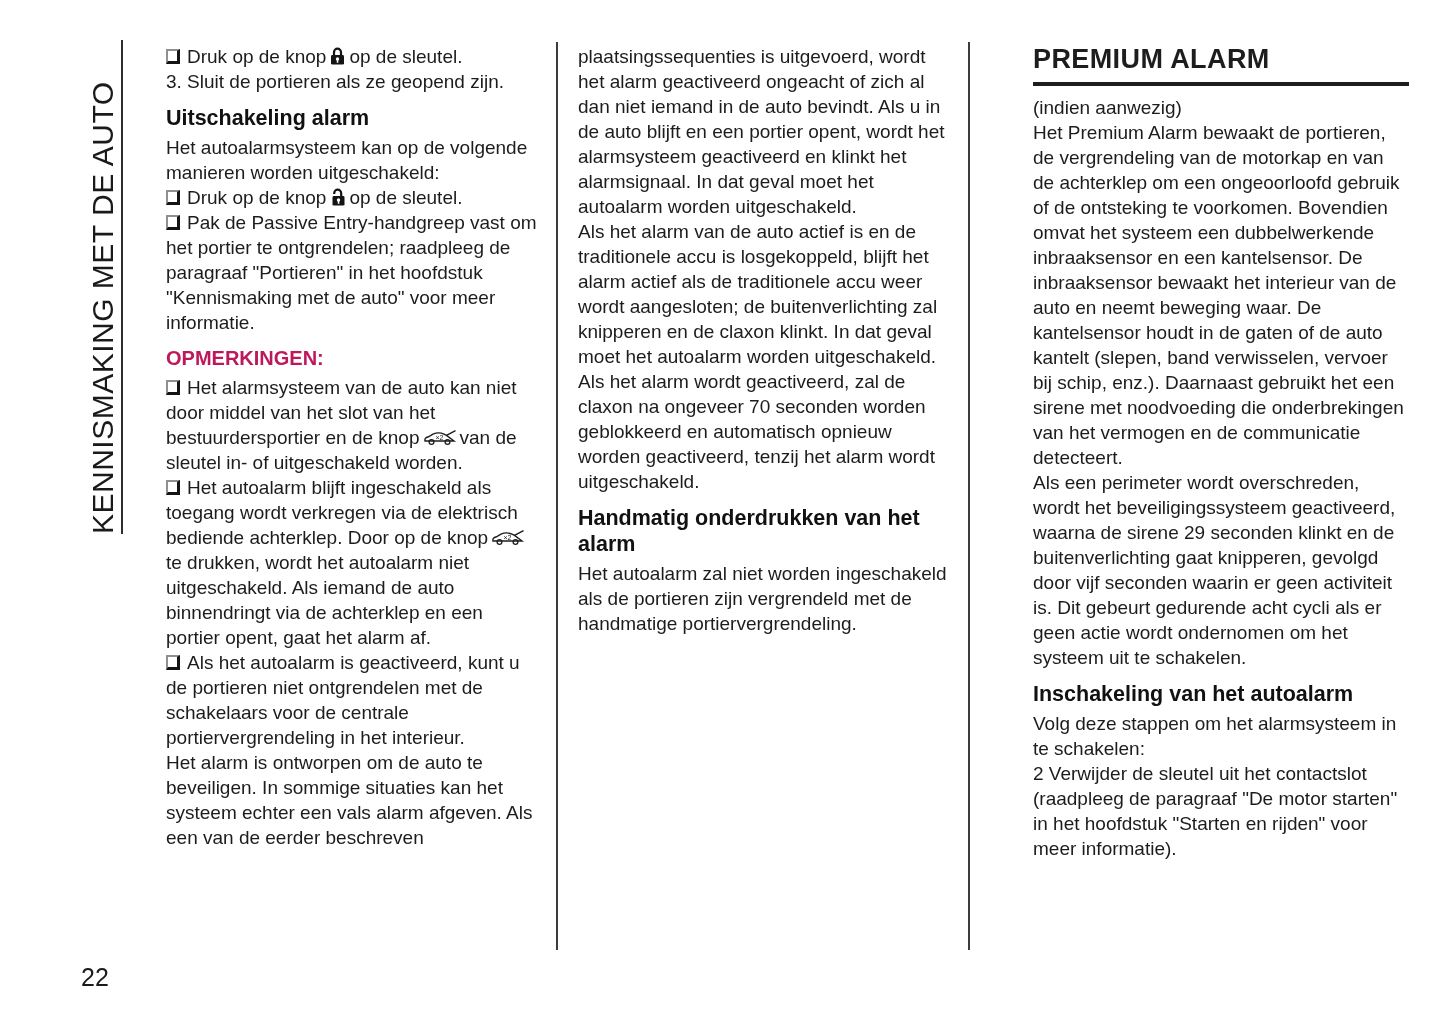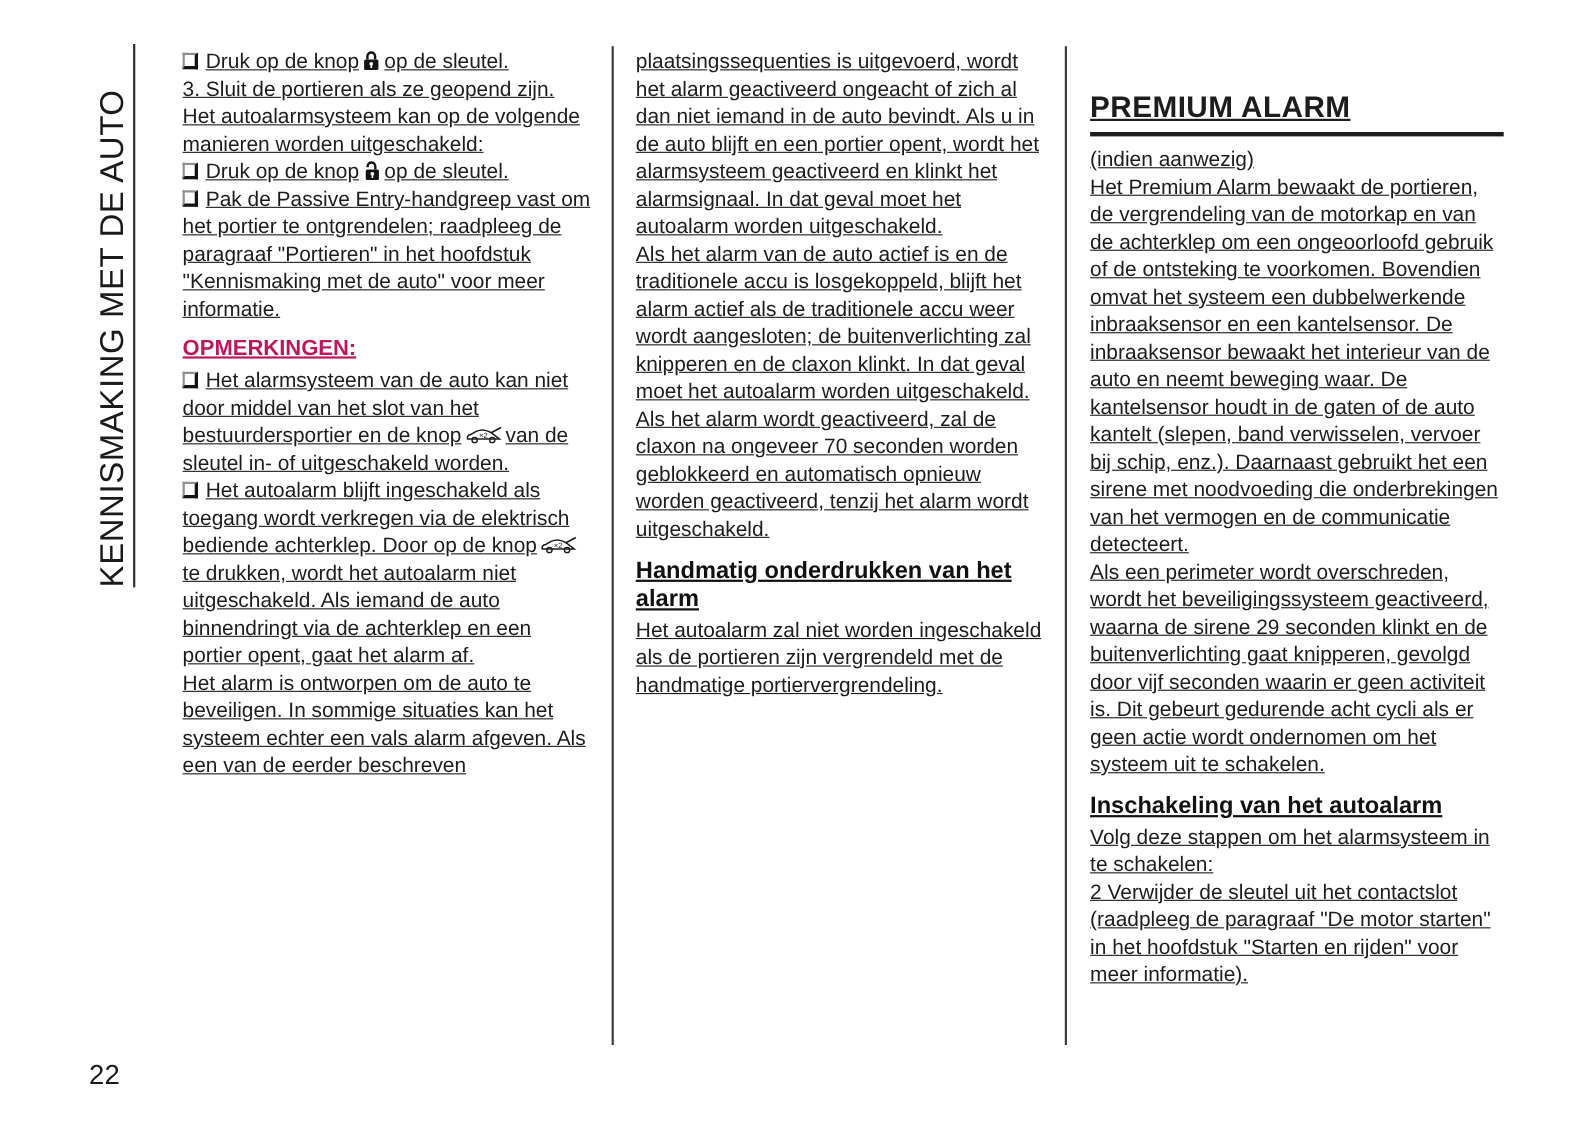--- a/index.html
+++ b/index.html
@@ -37,30 +37,30 @@
   .col{
     position:absolute;
     top:44px;
     width:376px;
     font-size:19px;
     line-height:25px;
     text-align:left;
   }
   .col1{left:166px;}
   .col2{left:578px;}
-  .col3{left:991px;margin-top:38px;}
+  .col3{left:1033px;}
   .vsep{
     position:absolute;
     top:42px;
     width:2px;height:908px;
     background:#3c3c3c;
   }
   .vsep1{left:556px;}
   .vsep2{left:968px;}
-  p{margin:0;text-decoration:underline;}
+  p{margin:0;}
   .h2{
     font-weight:bold;
     font-size:21.5px;
     margin:11px 0 4px 0;
     color:#111;
     line-height:26px;
   }
   .h3{
     font-weight:bold;
     font-size:20px;
@@ -105,20 +105,21 @@
 
   <div class="col col1">
     <p><span class="sq"></span><span>Druk op de knop</span><svg class="icon-inline" width="17" height="20" viewBox="0 0 17 20">
           <path d="M5,9 V6.2 a3.5,3.5 0 0 1 7,0 V9" fill="none" stroke="#141414" stroke-width="2.2"></path>
           <rect x="2" y="9" width="13" height="9.6" rx="1.4" fill="#141414"></rect>
           <circle cx="8.5" cy="13" r="1.7" fill="#fff"></circle>
           <rect x="7.8" y="13.6" width="1.5" height="3.2" fill="#fff"></rect>
         </svg><span>op de sleutel.</span></p>
     <p>3. Sluit de portieren als ze geopend zijn.</p>
 
+    <p class="h2">Uitschakeling alarm</p>
     <p>Het autoalarmsysteem kan op de volgende manieren worden uitgeschakeld:</p>
 
     <p><span class="sq"></span><span>Druk op de knop</span><svg class="icon-inline" width="17" height="20" viewBox="0 0 17 20">
           <path d="M12.2,9 V6.2 a3.5,3.5 0 0 0 -7,0 v0.9" fill="none" stroke="#141414" stroke-width="2.2"></path>
           <rect x="3.5" y="9" width="12" height="9.6" rx="1.4" fill="#141414"></rect>
           <circle cx="9.5" cy="13" r="1.7" fill="#fff"></circle>
           <rect x="8.8" y="13.6" width="1.5" height="3.2" fill="#fff"></rect>
         </svg><span>op de sleutel.</span></p>
 
     <p><span class="sq"></span><span>Pak de Passive Entry-handgreep vast om het portier te ontgrendelen; raadpleeg de paragraaf "Portieren" in het hoofdstuk "Kennismaking met de auto" voor meer informatie.</span></p>
@@ -135,20 +136,21 @@
         </svg><span>van de sleutel in- of uitgeschakeld worden.</span></p>
 
     <p><span class="sq"></span><span>Het autoalarm blijft ingeschakeld als toegang wordt verkregen via de elektrisch bediende achterklep. Door op de knop</span><svg class="icon-car" width="34" height="17" viewBox="0 0 34 17">
           <path d="M2,12 Q1.2,8.6 5,8 L10,5.2 Q15.5,2.6 21,5.2 L23.5,6.4 L31,12 Z" fill="none" stroke="#1c1c1c" stroke-width="1.4"></path>
           <path d="M23.5,6.4 L32.5,1.6" fill="none" stroke="#1c1c1c" stroke-width="1.4"></path>
           <circle cx="8.5" cy="13" r="2.4" fill="none" stroke="#1c1c1c" stroke-width="1.3"></circle>
           <circle cx="24.5" cy="13" r="2.4" fill="none" stroke="#1c1c1c" stroke-width="1.3"></circle>
           <text x="12.5" y="11" font-size="7" fill="#1c1c1c" font-family="Liberation Sans, sans-serif">×2</text>
         </svg><span>te drukken, wordt het autoalarm niet uitgeschakeld. Als iemand de auto binnendringt via de achterklep en een portier opent, gaat het alarm af.</span></p>
 
+    <p><span class="sq"></span><span>Als het autoalarm is geactiveerd, kunt u de portieren niet ontgrendelen met de schakelaars voor de centrale portiervergrendeling in het interieur.</span></p>
 
     <p>Het alarm is ontworpen om de auto te beveiligen. In sommige situaties kan het systeem echter een vals alarm afgeven. Als een van de eerder beschreven</p>
   </div>
 
   <div class="col col2">
     <p>plaatsingssequenties is uitgevoerd, wordt het alarm geactiveerd ongeacht of zich al dan niet iemand in de auto bevindt. Als u in de auto blijft en een portier opent, wordt het alarmsysteem geactiveerd en klinkt het alarmsignaal. In dat geval moet het autoalarm worden uitgeschakeld.</p>
     <p>Als het alarm van de auto actief is en de traditionele accu is losgekoppeld, blijft het alarm actief als de traditionele accu weer wordt aangesloten; de buitenverlichting zal knipperen en de claxon klinkt. In dat geval moet het autoalarm worden uitgeschakeld.</p>
     <p>Als het alarm wordt geactiveerd, zal de claxon na ongeveer 70 seconden worden geblokkeerd en automatisch opnieuw worden geactiveerd, tenzij het alarm wordt uitgeschakeld.</p>
     <p class="h2">Handmatig onderdrukken van het alarm</p>
     <p>Het autoalarm zal niet worden ingeschakeld als de portieren zijn vergrendeld met de handmatige portiervergrendeling.</p>

